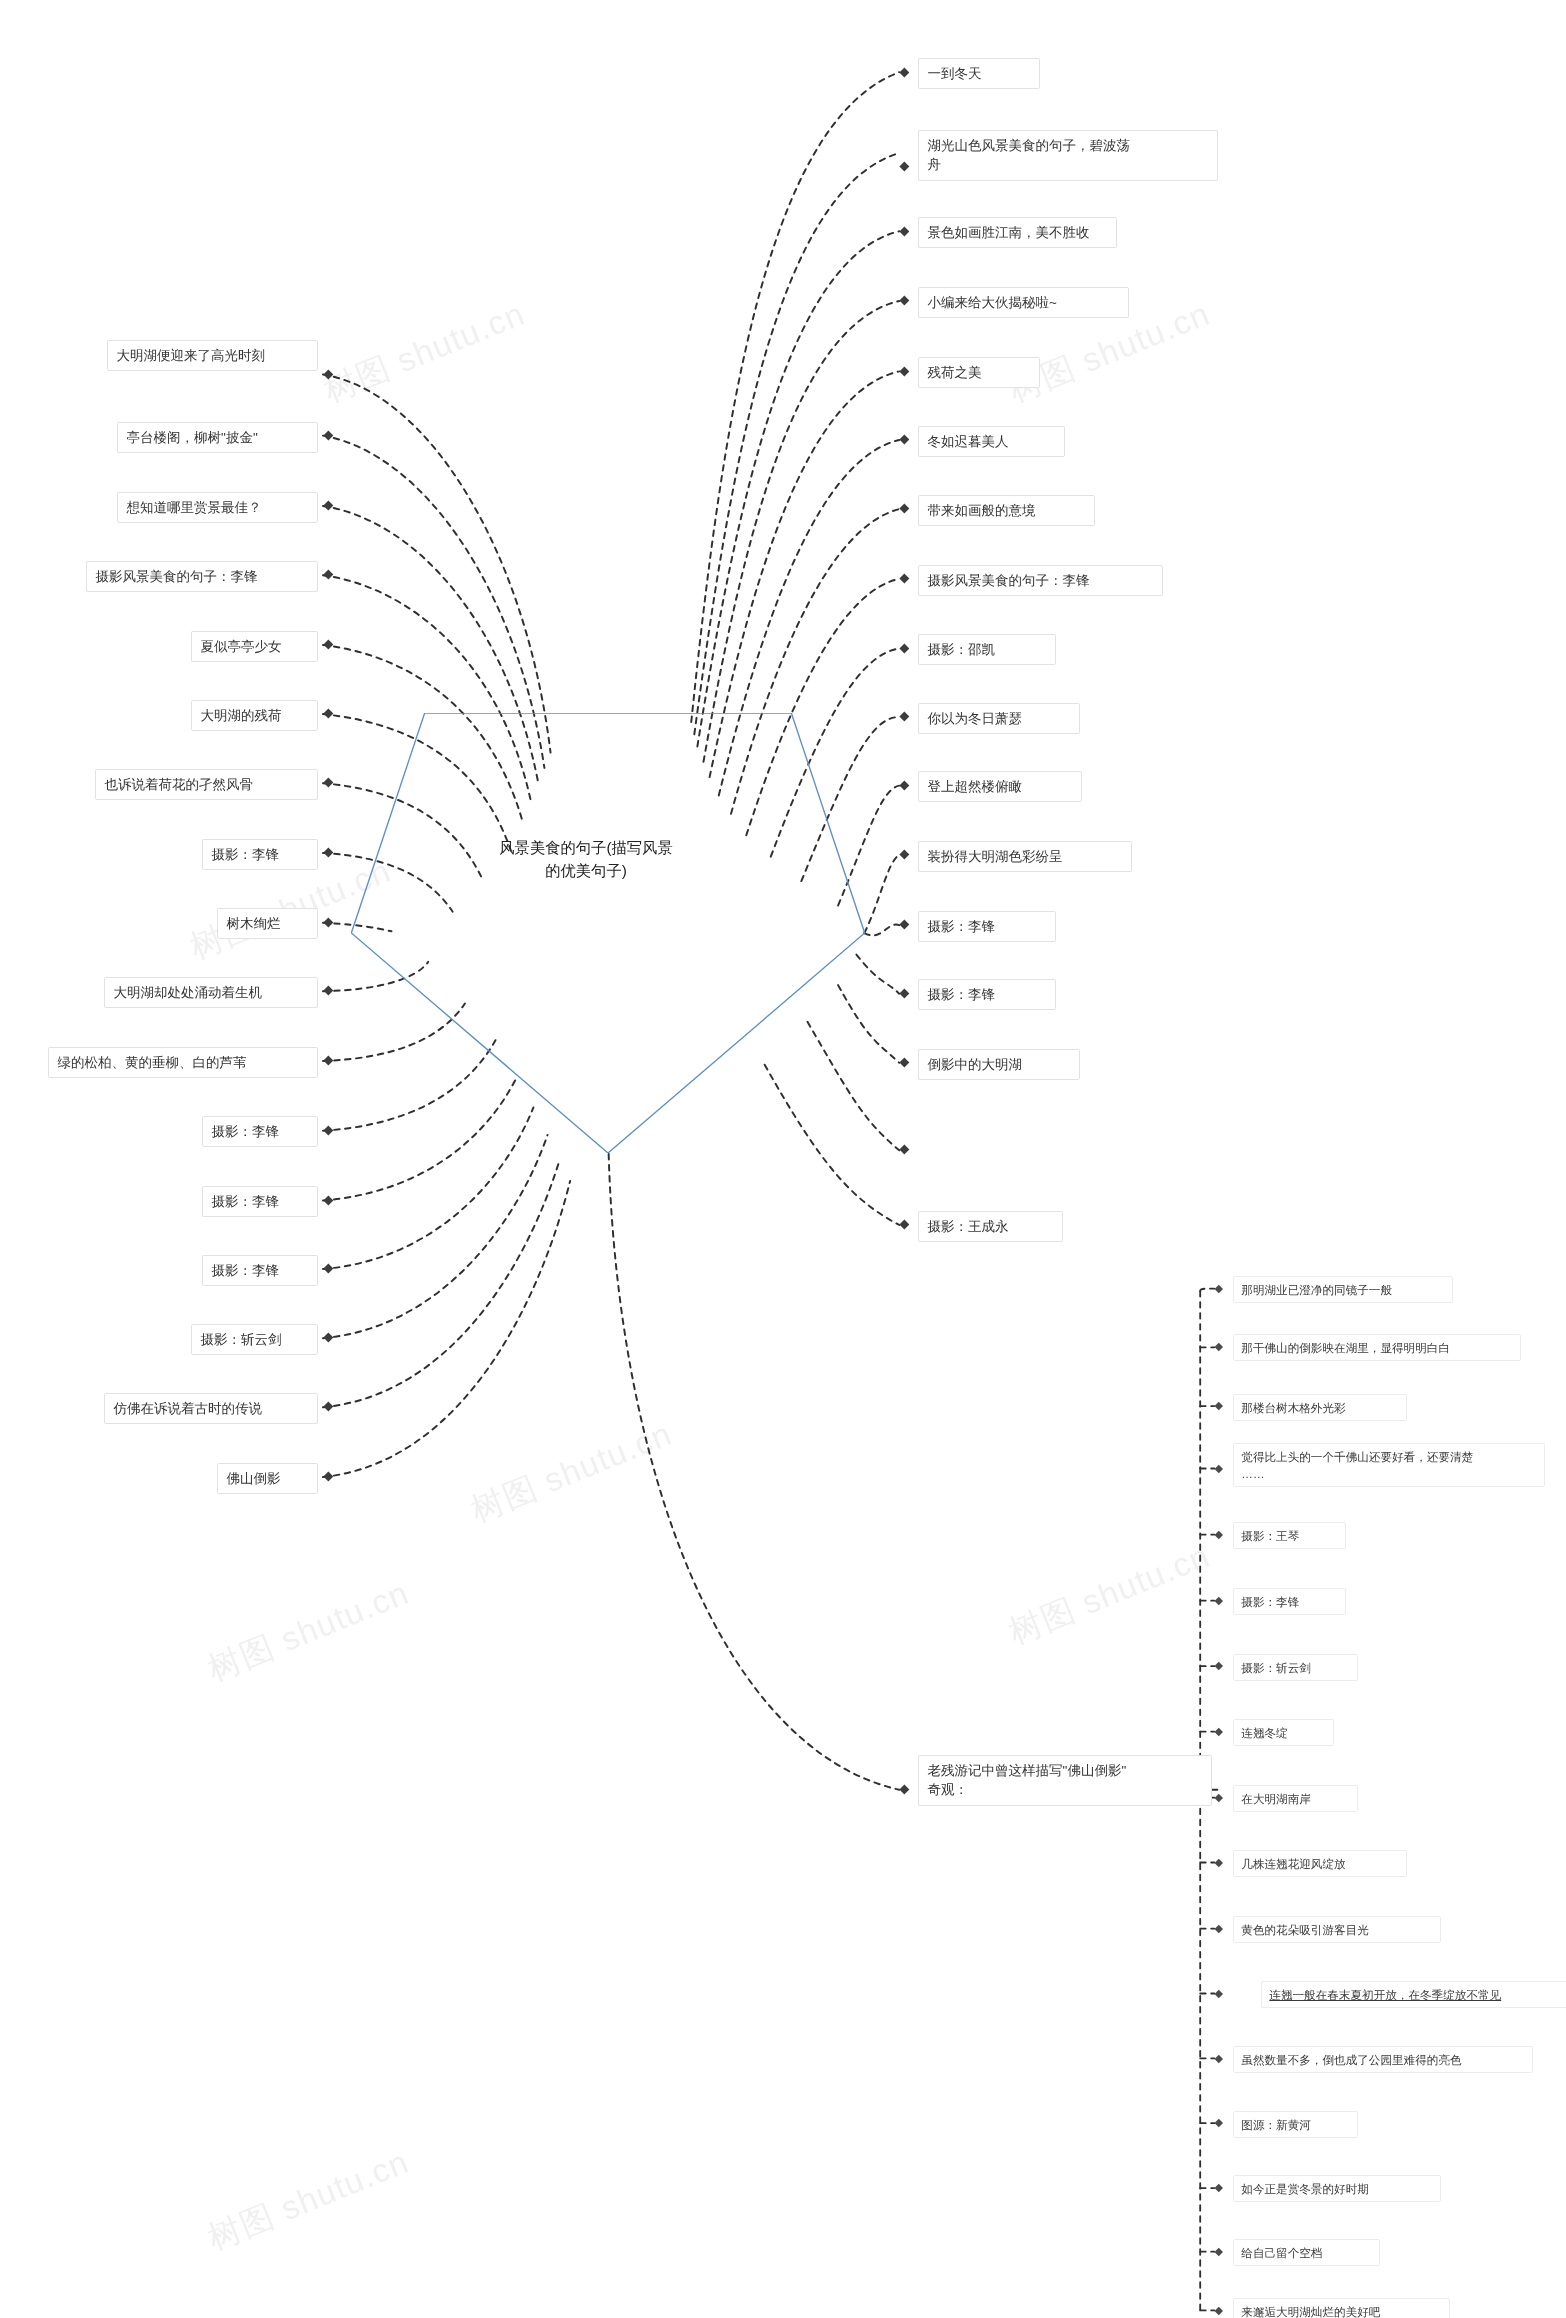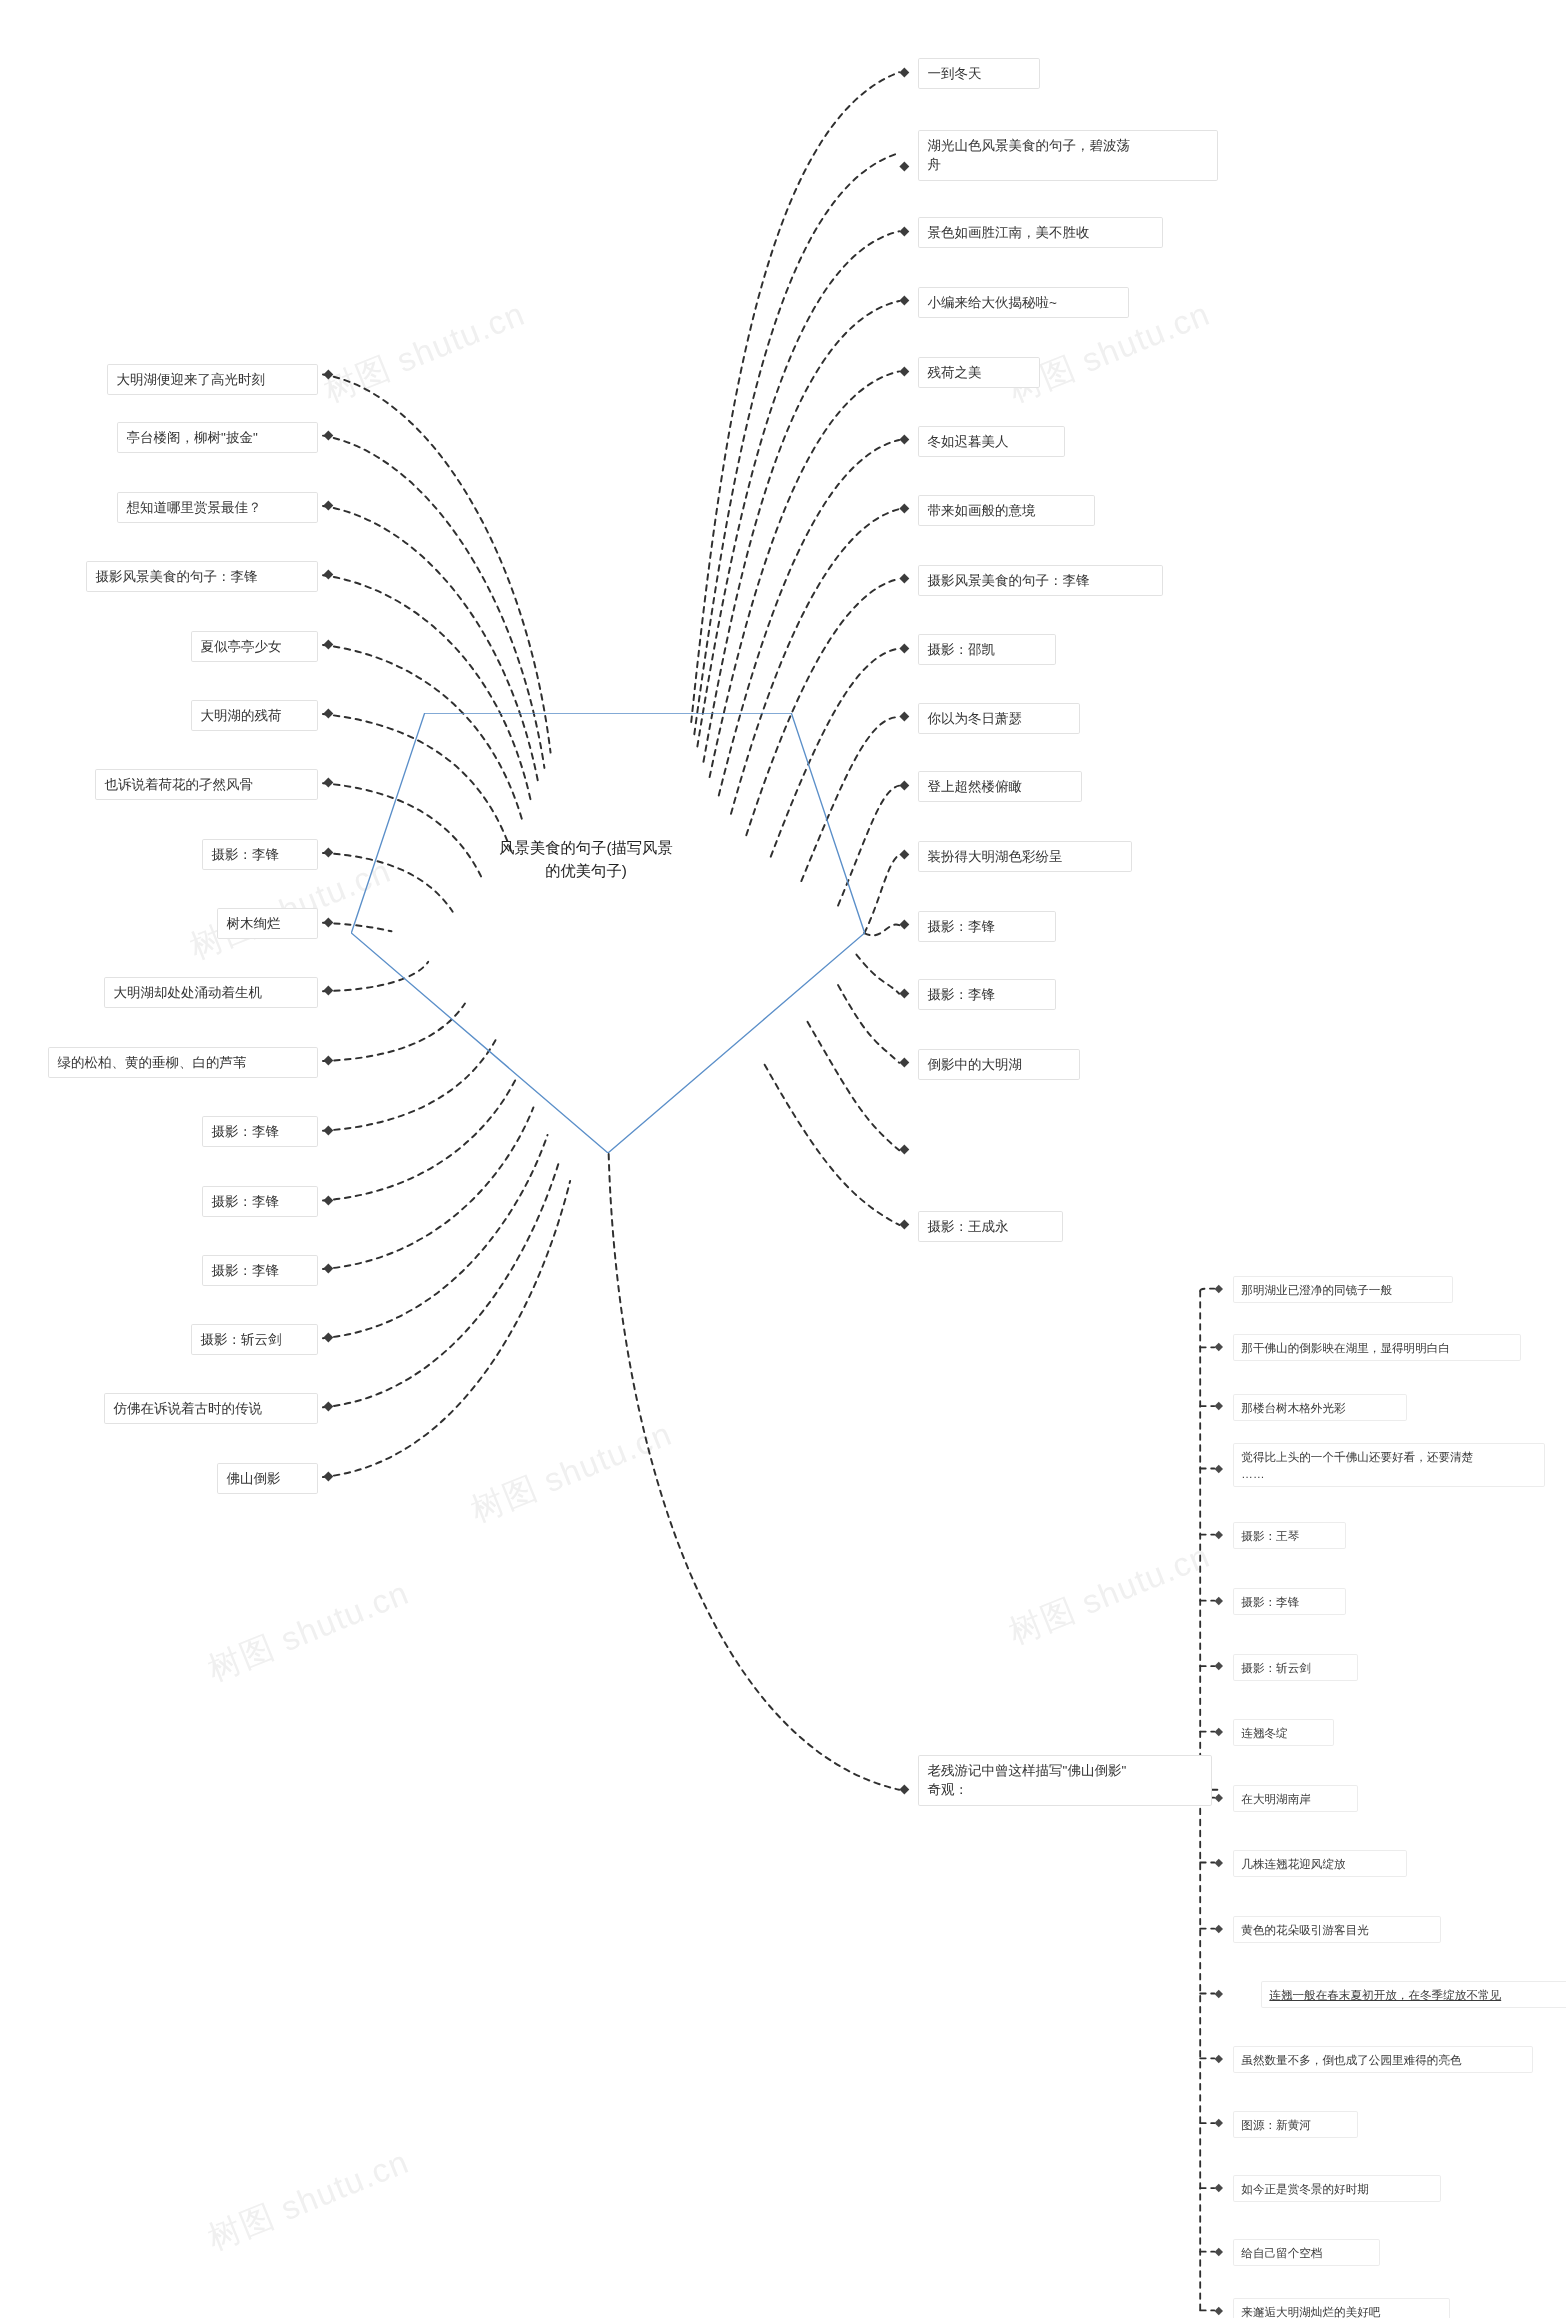--- a/index.html
+++ b/index.html
@@ -184,21 +184,21 @@
 的优美句子)</div>
 
   <div class="bullet" style="left:901px; top:69px;"></div>
   <div class="node left" style="left:918px; top:58px; width:122px;">一到冬天</div>
 
   <div class="bullet" style="left:901px; top:163px;"></div>
   <div class="node left" style="left:918px; top:130px; width:300px;">湖光山色风景美食的句子，碧波荡
 舟</div>
 
   <div class="bullet" style="left:901px; top:228px;"></div>
-  <div class="node left" style="left:918px; top:217px; width:245px;">景色如画胜江南，美不胜收</div>
+  <div class="node left" style="left:918px; top:217px; width:199px;">景色如画胜江南，美不胜收</div>
 
   <div class="bullet" style="left:901px; top:297px;"></div>
   <div class="node left" style="left:918px; top:287px; width:211px;">小编来给大伙揭秘啦~</div>
 
   <div class="bullet" style="left:901px; top:368px;"></div>
   <div class="node left" style="left:918px; top:357px; width:122px;">残荷之美</div>
 
   <div class="bullet" style="left:901px; top:436px;"></div>
   <div class="node left" style="left:918px; top:426px; width:147px;">冬如迟暮美人</div>
 
@@ -228,21 +228,21 @@
 
   <div class="bullet" style="left:901px; top:1059px;"></div>
   <div class="node left" style="left:918px; top:1049px; width:162px;">倒影中的大明湖</div>
 
   <div class="bullet" style="left:901px; top:1146px;"></div>
 
   <div class="bullet" style="left:901px; top:1221px;"></div>
   <div class="node left" style="left:918px; top:1211px; width:145px;">摄影：王成永</div>
 
   <div class="bullet" style="left:325px; top:371px;"></div>
-  <div class="node left" style="left:107px; top:364px; width:211px;">大明湖便迎来了高光时刻</div>
+  <div class="node left" style="left:107px; top:340px; width:211px;">大明湖便迎来了高光时刻</div>
 
   <div class="bullet" style="left:325px; top:432px;"></div>
   <div class="node left" style="left:117px; top:422px; width:201px;">亭台楼阁，柳树"披金"</div>
 
   <div class="bullet" style="left:325px; top:502px;"></div>
   <div class="node left" style="left:117px; top:492px; width:201px;">想知道哪里赏景最佳？</div>
 
   <div class="bullet" style="left:325px; top:571px;"></div>
   <div class="node left" style="left:86px; top:561px; width:232px;">摄影风景美食的句子：李锋</div>
 

